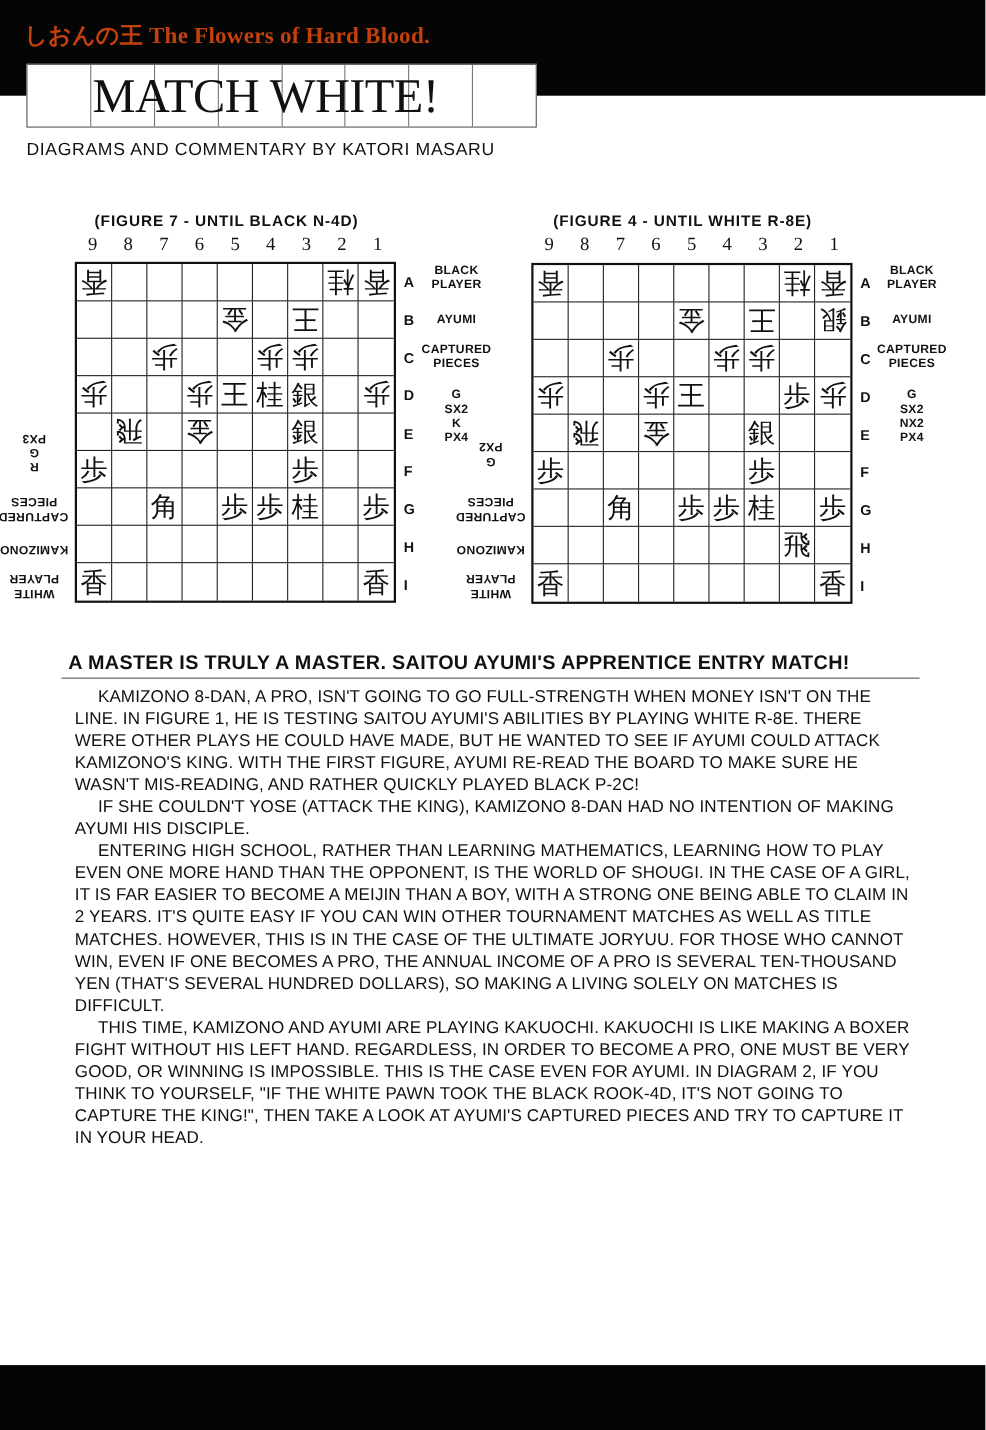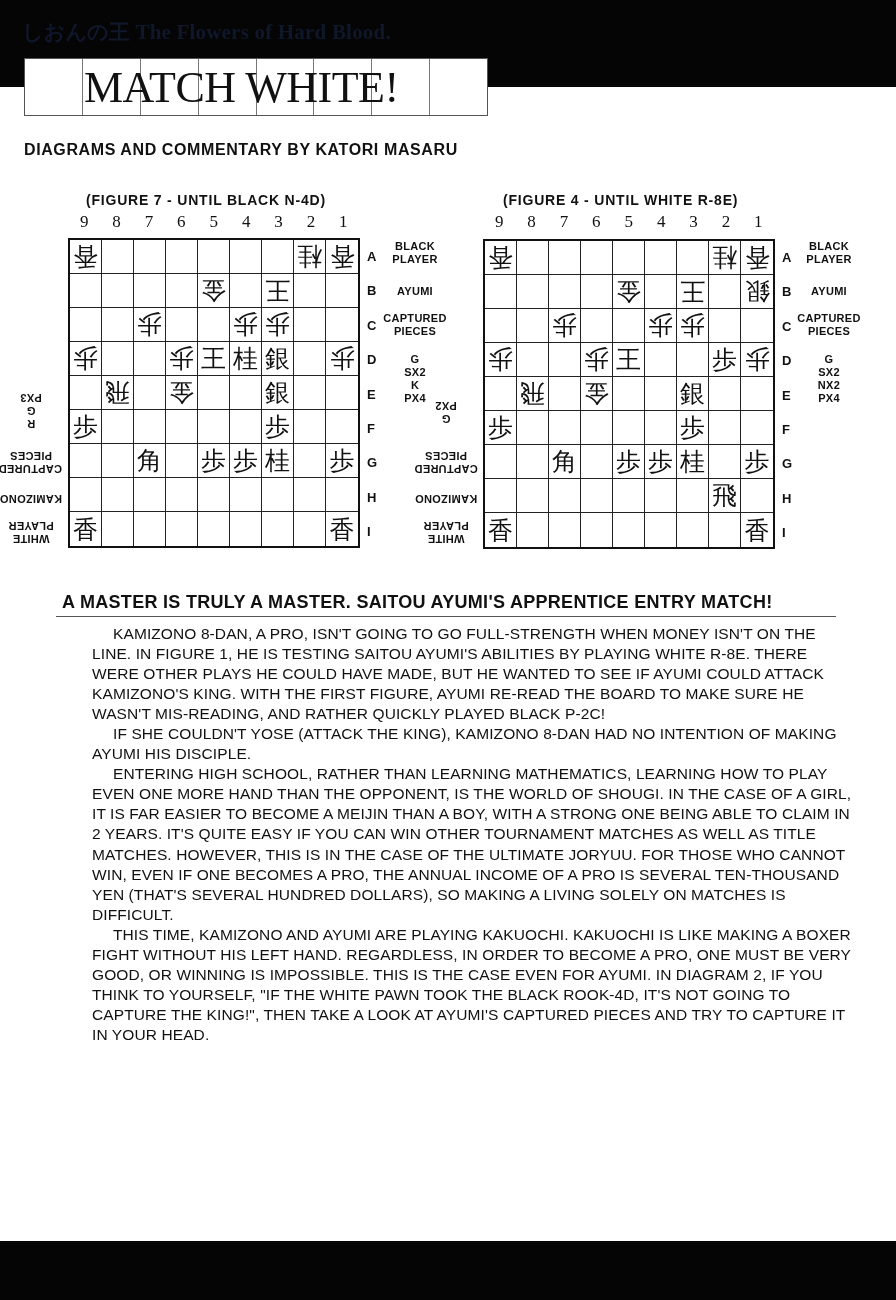--- a/index.html
+++ b/index.html
@@ -1,27 +1,27 @@
 <!DOCTYPE html>
 <html><head>
 <meta charset="utf-8">
 <style>
   html, body { margin:0; padding:0; }
   body { width:896px; height:1300px; position:relative; background:#ffffff; overflow:hidden;
          font-family:"Liberation Sans", sans-serif; color:#111; }
   .top-bar { position:absolute; left:0; top:0; width:896px; height:87px; background:#050505; }
-  .series-title { position:absolute; left:22px; top:18px; color:#0f172a;
+  .series-title { position:absolute; left:22px; top:18px; color:#c2410c;
                   font-family:"Liberation Serif", serif; font-size:21px; font-weight:bold; letter-spacing:0.2px; }
   .title-box { position:absolute; left:24px; top:58px; width:462px; height:56px; background:#fff;
                border:1px solid #555; display:flex; }
   .title-cell { flex:1; border-right:1px solid #777; height:100%; }
   .title-cell:last-child { border-right:none; }
   .title-text { position:absolute; left:84px; top:62px; font-family:"Liberation Serif", serif;
                 font-size:44px; color:#111; letter-spacing:-0.5px; line-height:52px; }
-  .byline { position:absolute; left:24px; top:128px; font-size:16px; font-weight:bold; letter-spacing:0.6px; color:#111;margin-top:13px; }
+  .byline { position:absolute; left:24px; top:128px; font-size:16px; font-weight:normal; letter-spacing:0.6px; color:#111; }
 
   .fig-caption { position:absolute; font-size:14px; font-weight:bold; letter-spacing:0.8px; }
   .col-nums { position:absolute; display:flex; font-family:"Liberation Serif", serif; font-size:17px; }
   .col-nums span { width:32.4px; text-align:center; }
 
   .board { position:absolute; width:292px; height:310px; border:2.5px solid #111; box-sizing:border-box;
            display:grid; grid-template-columns:repeat(9, 1fr); grid-template-rows:repeat(9, 1fr); background:#fff; }
   .cell { border-right:1px solid #222; border-bottom:1px solid #222; display:flex; align-items:center;
           justify-content:center; font-family:"DejaVu Sans", sans-serif; font-size:25px; line-height:1; overflow:hidden; }
   .cell:nth-child(9n) { border-right:none; }
@@ -31,21 +31,21 @@
   .row-labels { position:absolute; display:flex; flex-direction:column; }
   .row-labels span { height:34.4px; line-height:34.4px; font-size:13px; font-weight:bold; }
 
   .side-labels { position:absolute; font-size:11px; font-weight:bold; text-align:center; line-height:13px; letter-spacing:0.3px; }
   .side-labels .blk { position:absolute; width:70px; left:0; }
   .rot { transform:rotate(180deg); }
 
   .section-heading { position:absolute; left:62px; top:592px; font-size:18px; font-weight:bold; letter-spacing:0.3px; white-space:nowrap; }
   .section-rule { position:absolute; left:56px; top:616px; width:780px; height:1px; background:#555; }
   .body-text { position:absolute; left:68px; top:624px; width:760px; font-size:15.5px; line-height:20.05px;
-               letter-spacing:0.1px; text-transform:uppercase;margin-left:24px; }
+               letter-spacing:0.1px; text-transform:uppercase; }
   .body-text p { margin:0; text-indent:21px; }
   .bottom-bar { position:absolute; left:0; top:1241px; width:896px; height:59px; background:#050505; }
 </style>
 </head>
 <body>
 
 <div class="top-bar"></div>
 <div class="series-title">しおんの王   The Flowers of Hard Blood.</div>
 <div class="title-box">
   <div class="title-cell"></div>

